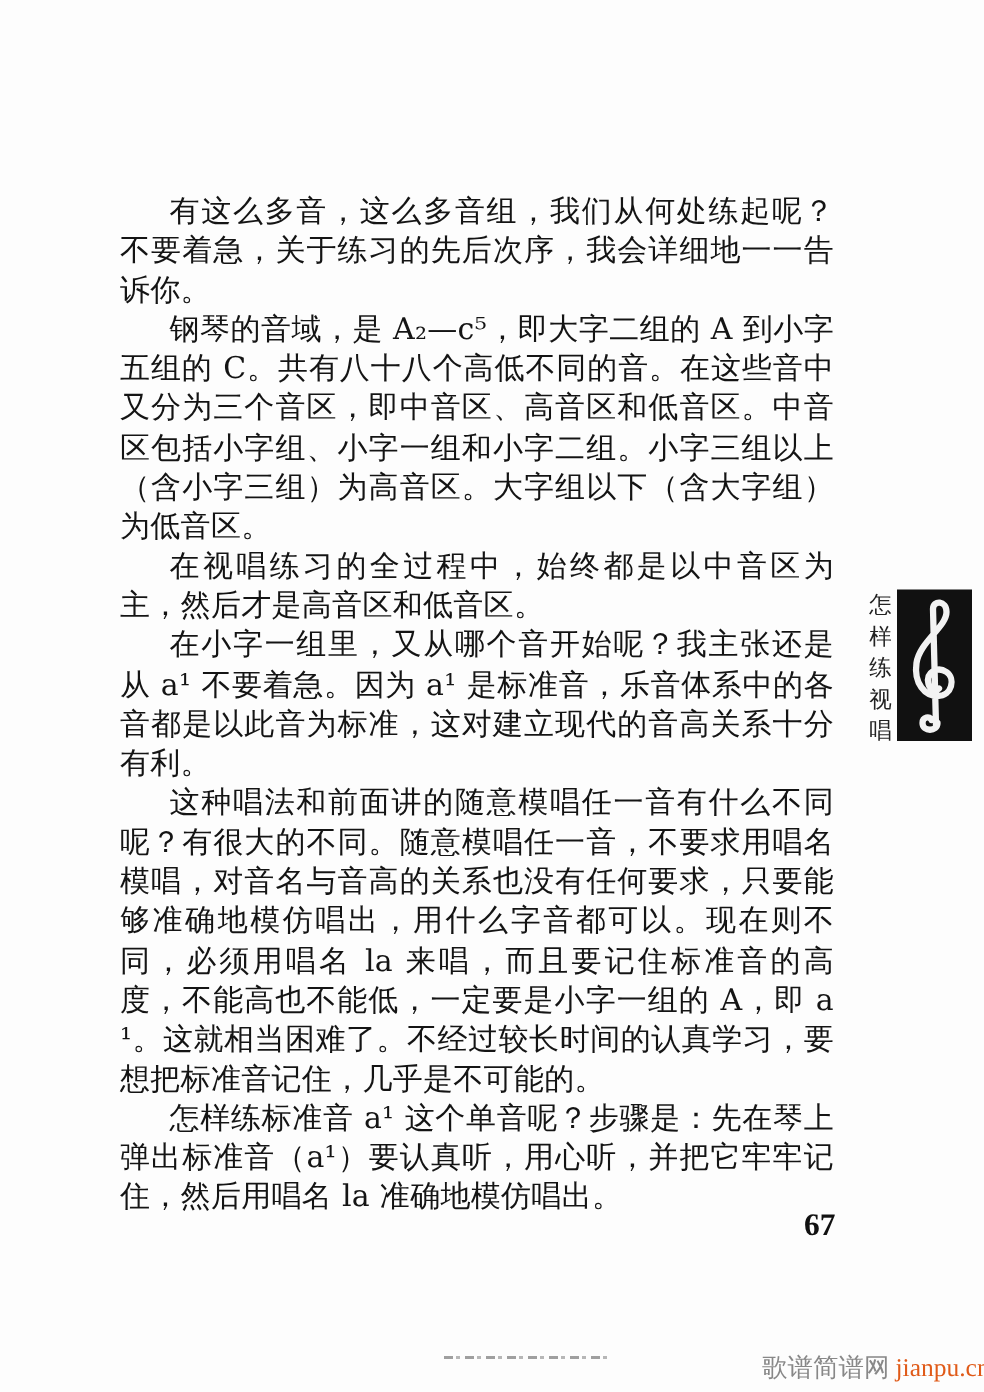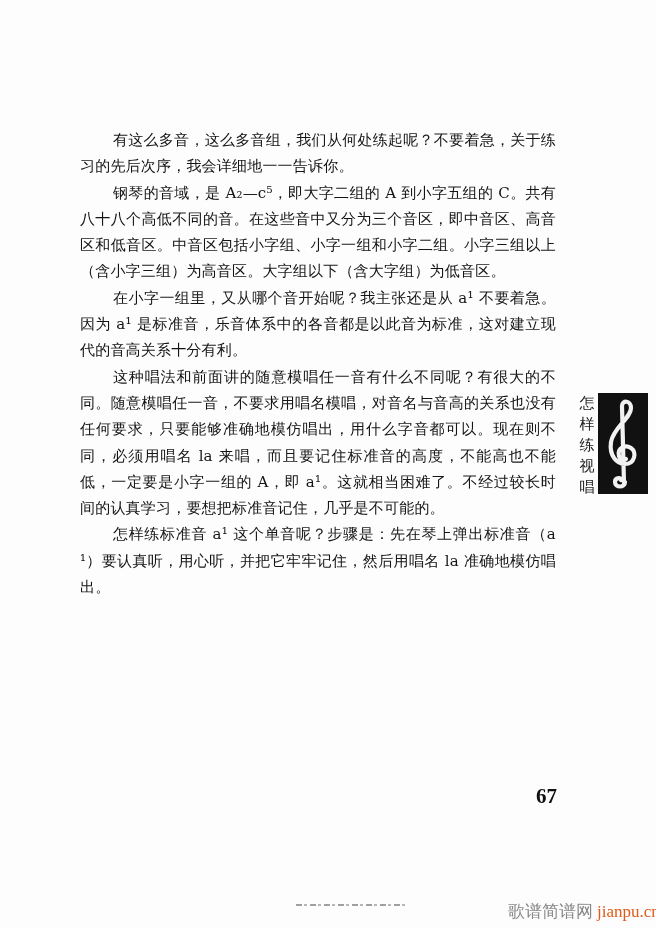--- a/index.html
+++ b/index.html
@@ -16,21 +16,21 @@
       color: #141414;
     }
     .page-body {
       position: absolute;
       left: 80px;
       top: 127px;
       width: 476px;
     }
     .para {
       margin: 0;
-      font-size: 15px;
+      font-size: 20px;
       line-height: 26.3px;
       text-indent: 33px;
       text-align: justify;
       letter-spacing: 0.2px;
       word-break: break-all;
     }
     .side-tab {
       position: absolute;
       left: 578px;
       top: 393px;
@@ -57,21 +57,21 @@
       width: 50px;
       height: 101px;
       background: #111;
       display: flex;
       align-items: center;
       justify-content: center;
     }
     .page-number {
       position: absolute;
       left: 536px;
-      top: 784px;
+      top: 804px;
       font-size: 21px;
       font-weight: bold;
       color: #111;
       font-family: "Liberation Serif", "DejaVu Serif", serif;
     }
     .watermark {
       position: absolute;
       left: 508px;
       top: 900px;
       font-size: 17px;
@@ -92,20 +92,21 @@
       background: repeating-linear-gradient(90deg, #777 0 6px, transparent 6px 8px, #999 8px 11px, transparent 11px 14px);
       opacity: 0.7;
     }
   </style>
 </head>
 <body>
 
 <div class="page-body">
   <p class="para">有这么多音，这么多音组，我们从何处练起呢？不要着急，关于练习的先后次序，我会详细地一一告诉你。</p>
   <p class="para">钢琴的音域，是 A₂—c⁵，即大字二组的 A 到小字五组的 C。共有八十八个高低不同的音。在这些音中又分为三个音区，即中音区、高音区和低音区。中音区包括小字组、小字一组和小字二组。小字三组以上（含小字三组）为高音区。大字组以下（含大字组）为低音区。</p>
+  <p class="para">在视唱练习的全过程中，始终都是以中音区为主，然后才是高音区和低音区。</p>
   <p class="para">在小字一组里，又从哪个音开始呢？我主张还是从 a¹ 不要着急。因为 a¹ 是标准音，乐音体系中的各音都是以此音为标准，这对建立现代的音高关系十分有利。</p>
   <p class="para">这种唱法和前面讲的随意模唱任一音有什么不同呢？有很大的不同。随意模唱任一音，不要求用唱名模唱，对音名与音高的关系也没有任何要求，只要能够准确地模仿唱出，用什么字音都可以。现在则不同，必须用唱名 la 来唱，而且要记住标准音的高度，不能高也不能低，一定要是小字一组的 A，即 a¹。这就相当困难了。不经过较长时间的认真学习，要想把标准音记住，几乎是不可能的。</p>
   <p class="para">怎样练标准音 a¹ 这个单音呢？步骤是：先在琴上弹出标准音（a¹）要认真听，用心听，并把它牢牢记住，然后用唱名 la 准确地模仿唱出。</p>
 </div>
 
 <div class="side-tab">
   <div class="side-text">
     <span>怎</span>
     <span>样</span>
     <span>练</span>

